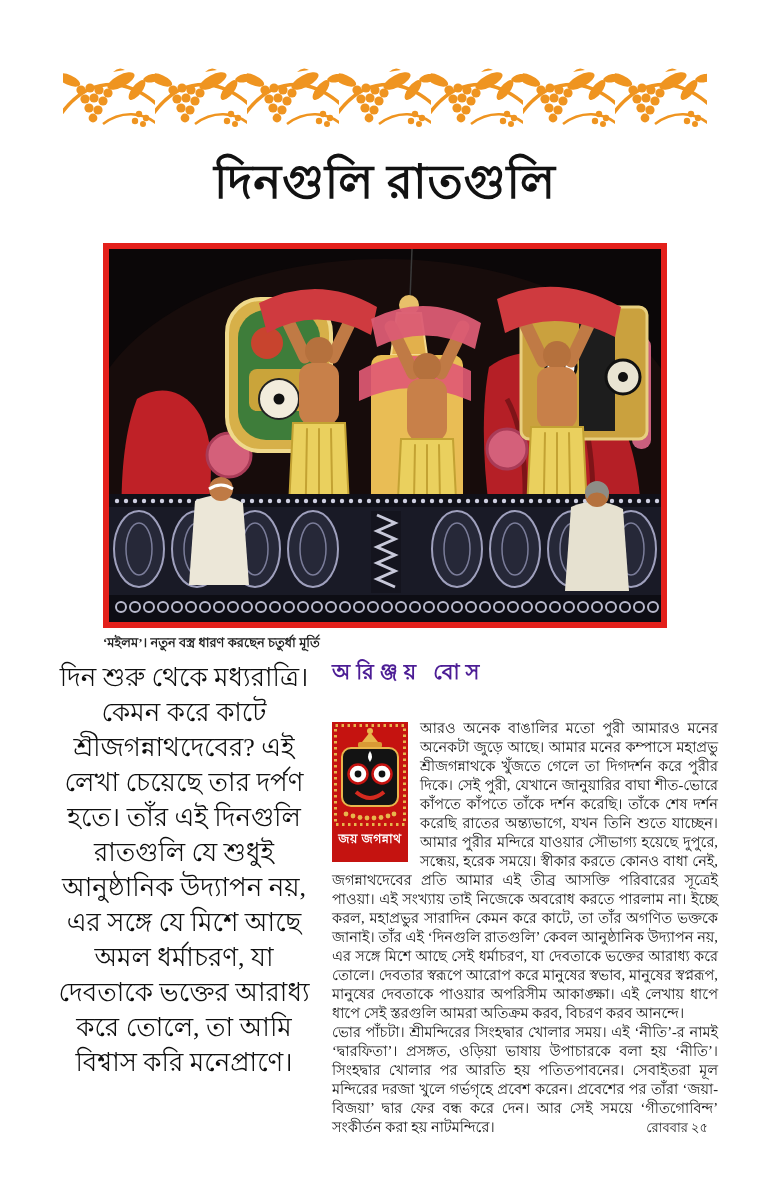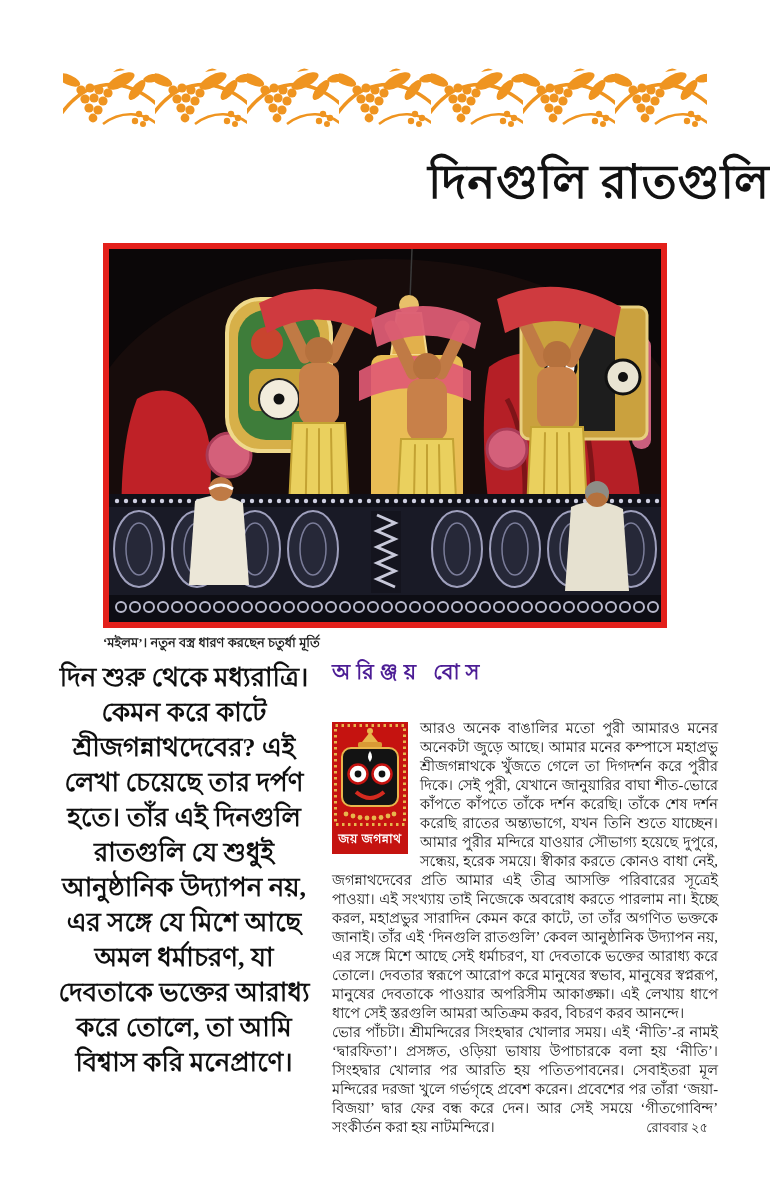--- a/index.html
+++ b/index.html
@@ -15,55 +15,55 @@
     color:var(--text-black);
   }
   .page{
     position:relative;
     width:770px;height:1197px;
     margin:0 auto;background:#ffffff;overflow:hidden;
   }
   .ornament{position:absolute;left:63px;top:66px;width:644px;height:66px;}
   .page-title{
     position:absolute;left:0;right:0;top:146px;
-    text-align:right;font-size:47px;font-weight:700;
+    text-align:center;font-size:47px;font-weight:700;
     letter-spacing:1px;color:#121212;
   }
   .photo-frame{
     position:absolute;left:103px;top:243px;width:564px;height:385px;
     border:6px solid var(--photo-frame-red);background:#0b0708;
   }
   .photo-frame svg{display:block;width:552px;height:373px;}
   .photo-caption{
     position:absolute;left:103px;top:633px;width:564px;
     text-align:left;font-size:13px;font-weight:700;color:#222;
   }
   .byline{
     font-size:21px;font-weight:700;letter-spacing:6px;
     color:#4c1d95;margin-bottom:28px;
   }
   .pull-quote{
     position:absolute;left:46px;top:660px;width:276px;
-    font-size:26px;line-height:35px;font-weight:700;
+    font-size:26px;line-height:35px;font-weight:400;
     text-align:center;color:#0f0f0f;
   }
   .article{
     position:absolute;left:332px;top:656px;width:386px;
   }
   .article .body{
     font-size:14.5px;line-height:19px;text-align:justify;color:#151515;
   }
   .jagannath-badge{
     float:left;width:76px;margin:3px 12px 4px 0;
     background:var(--badge-red);
   }
   .jagannath-badge svg{display:block;width:76px;height:106px;}
   .jagannath-badge .badge-label{
     color:#ffffff;font-size:12.5px;font-weight:700;
-    text-align:center;padding:2px 0 5px 0;letter-spacing:.5px;
+    text-align:center;padding:2px 0 13px 0;letter-spacing:.5px;
   }
   .section-heading{
     font-size:16.5px;font-weight:700;color:#101010;
     margin:12px 0 2px 0;
   }
   .page-footer{
     position:absolute;right:62px;top:1118px;
     font-size:13px;color:#222;
   }
 </style>

